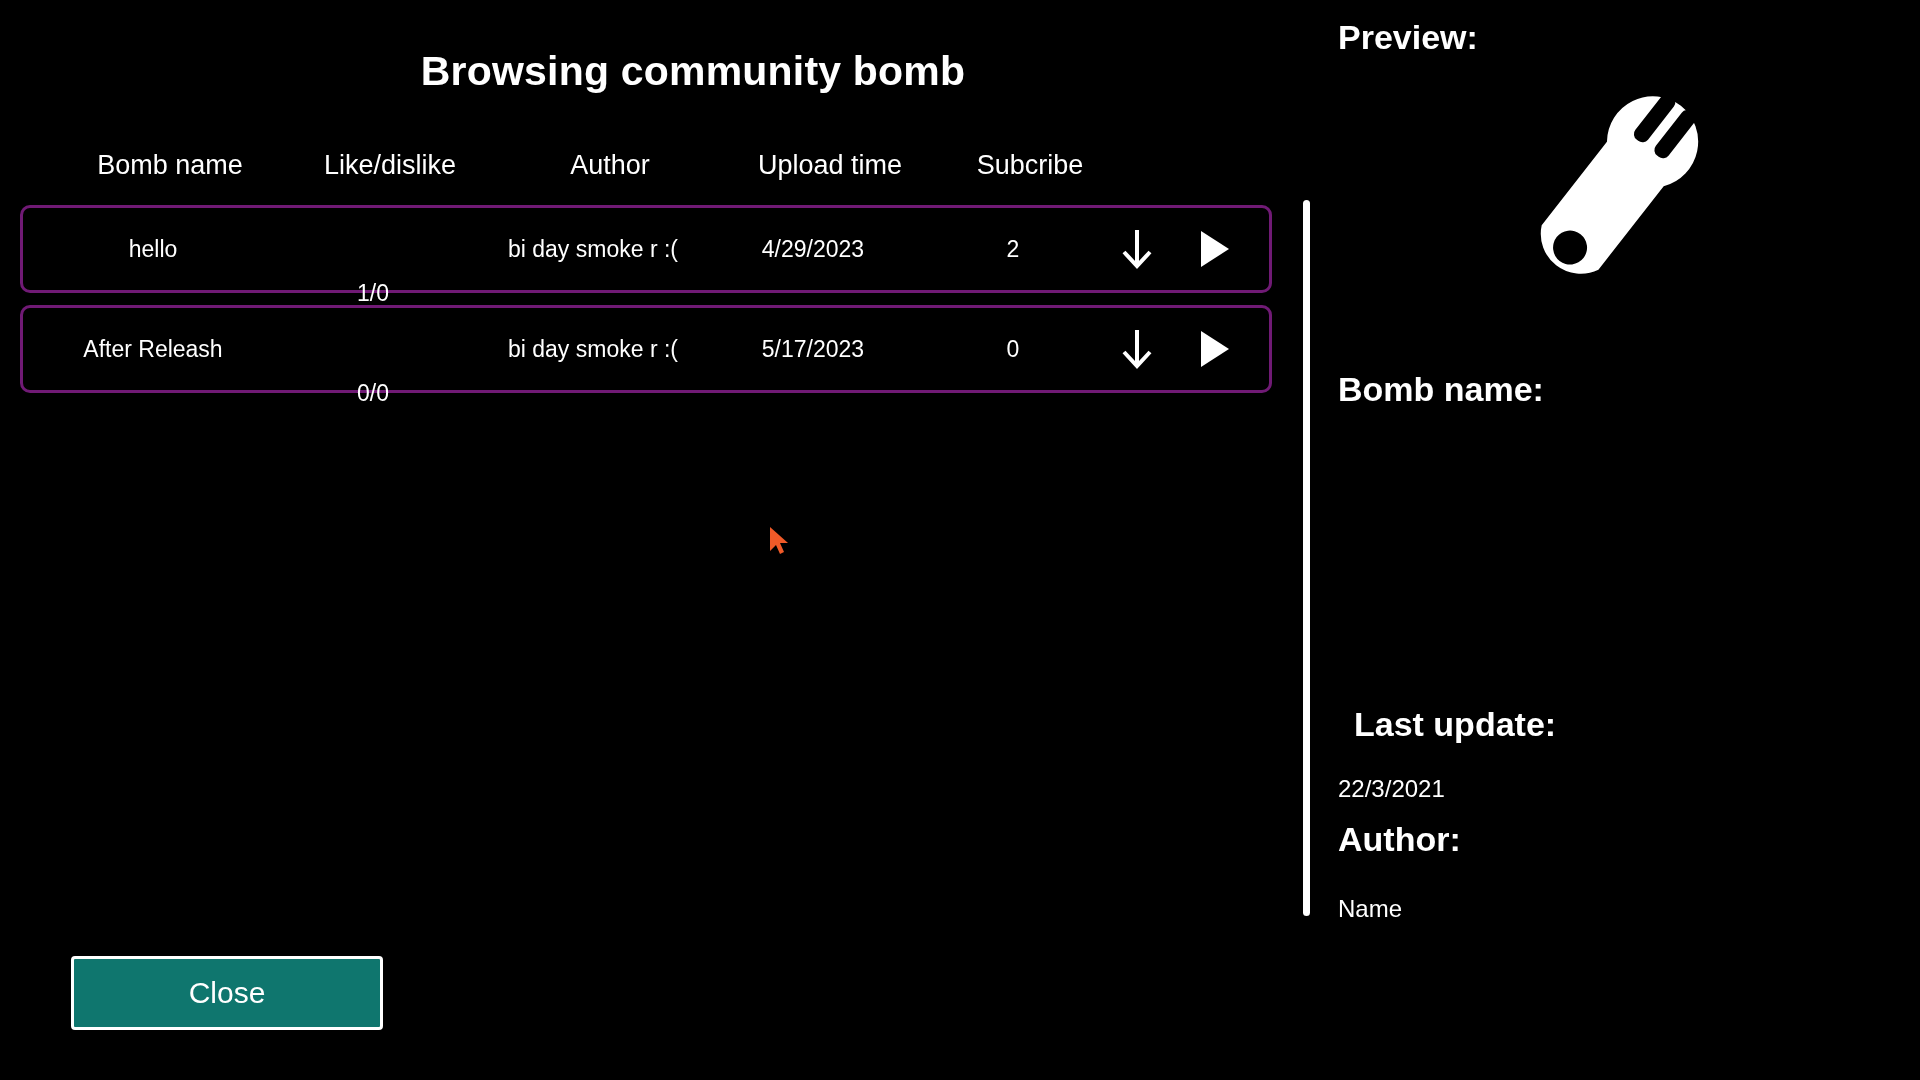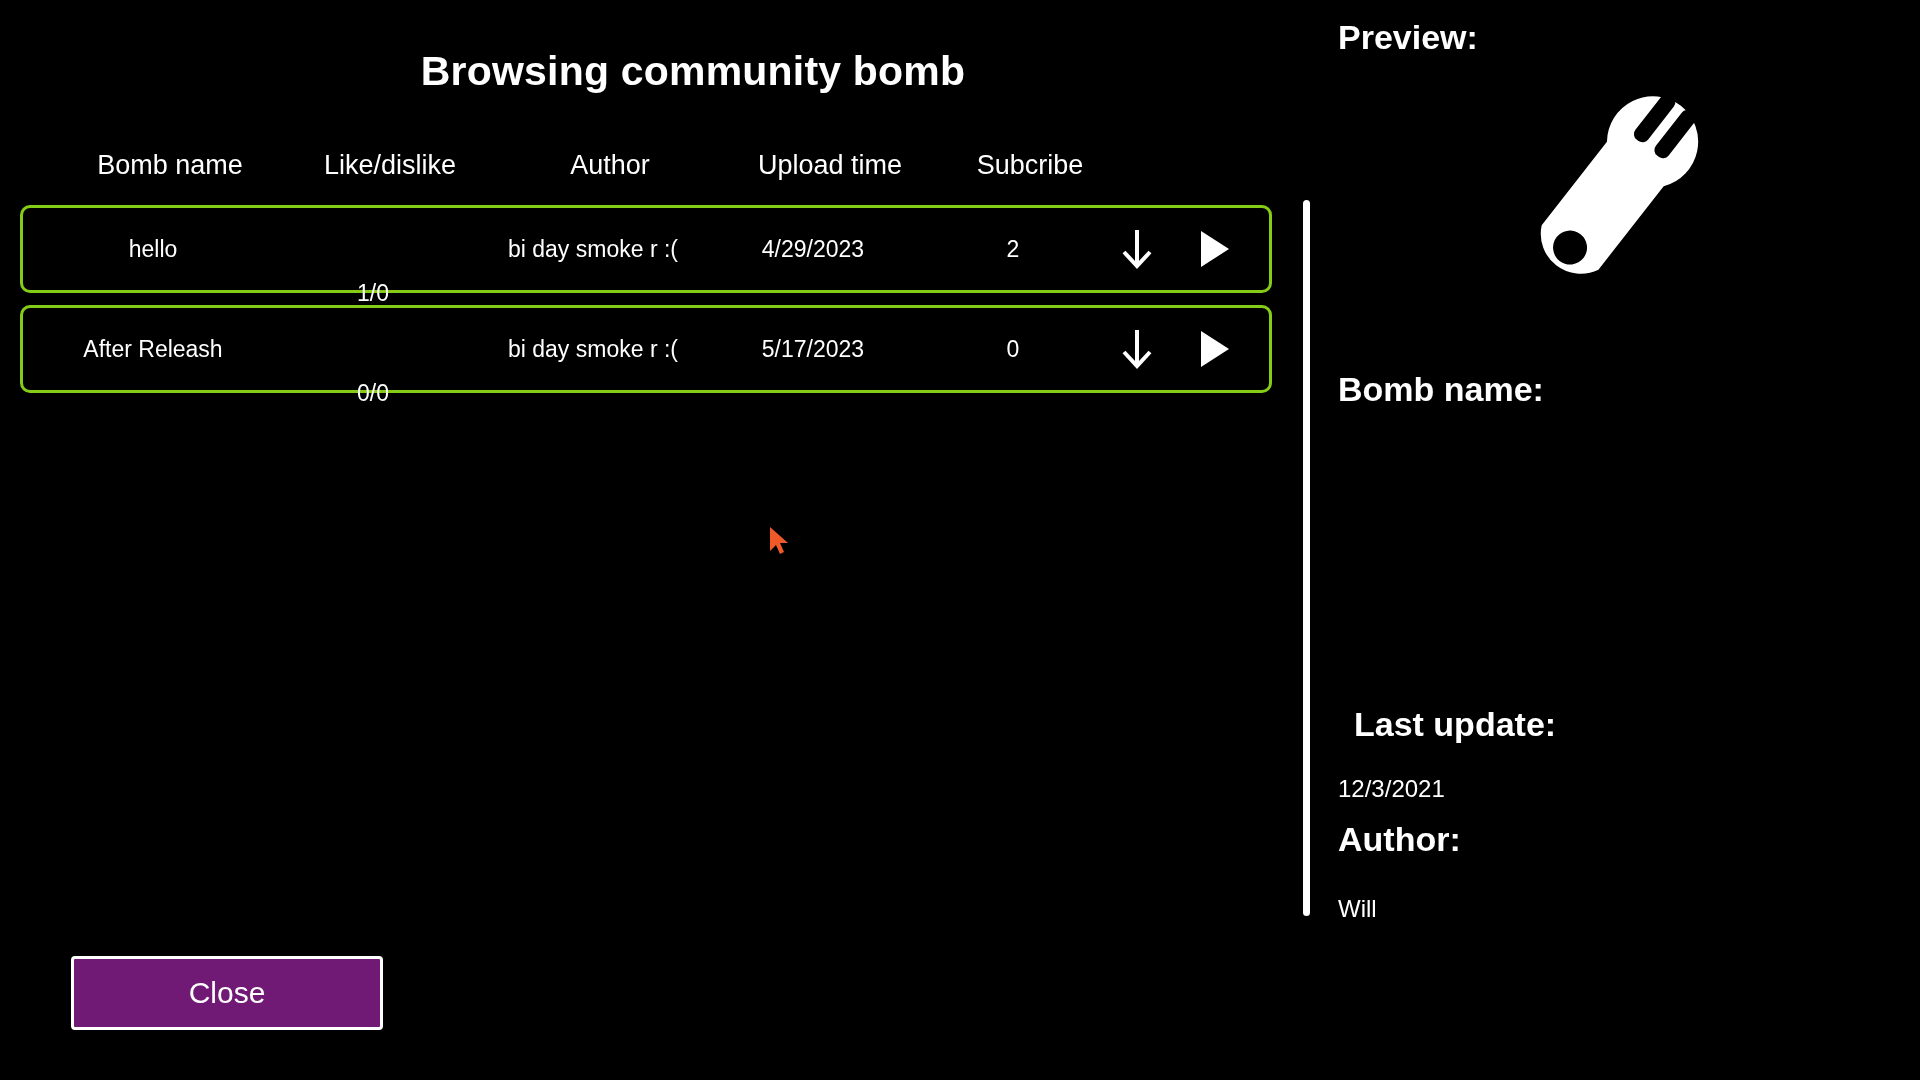--- a/index.html
+++ b/index.html
@@ -63,21 +63,21 @@
 
   .rows {
     position: absolute;
     left: 20px;
     top: 205px;
     width: 1252px;
   }
   .row {
     position: relative;
     height: 82px;
-    border: 3px solid #84cc16;
+    border: 3px solid #701a75;
     border-radius: 10px;
     margin-bottom: 12px;
     background: #000000;
   }
   .cell {
     position: absolute;
     top: 50%;
     transform: translateY(-50%);
     font-size: 23px;
     color: #ffffff;
@@ -124,21 +124,21 @@
 
   
   .close-btn {
     position: absolute;
     left: 71px;
     top: 956px;
     width: 312px;
     height: 74px;
     border: 3px solid #ffffff;
     border-radius: 4px;
-    background: #701a75;
+    background: #0f766e;
     color: #ffffff;
     font-size: 30px;
     font-family: "Liberation Sans", sans-serif;
     display: flex;
     align-items: center;
     justify-content: center;
     cursor: pointer;
   }
 
   .footnote {
@@ -283,24 +283,24 @@
         </g>
       </svg>
     </div>
 
     <div class="r-heading bombname-label">Bomb name:</div>
     <div class="r-value" style="left:8px; top:430px;"></div>
 
     <div class="r-value" style="left:8px; top:552px;"></div>
 
     <div class="r-heading lastupdate-label">Last update:</div>
-    <div class="r-value lastupdate-value">12/3/2021</div>
+    <div class="r-value lastupdate-value">22/3/2021</div>
 
     <div class="r-heading author-label">Author:</div>
-    <div class="r-value author-value">Will</div>
+    <div class="r-value author-value">Name</div>
   </div>
 
   <div class="cursor">
     <svg width="22" height="32" viewBox="0 0 22 32">
       <polygon points="0,0 0,24 6,18 10,27 14,25 10,16 18,16" fill="#f05a28"></polygon>
     </svg>
   </div>
 
 </div>
 

